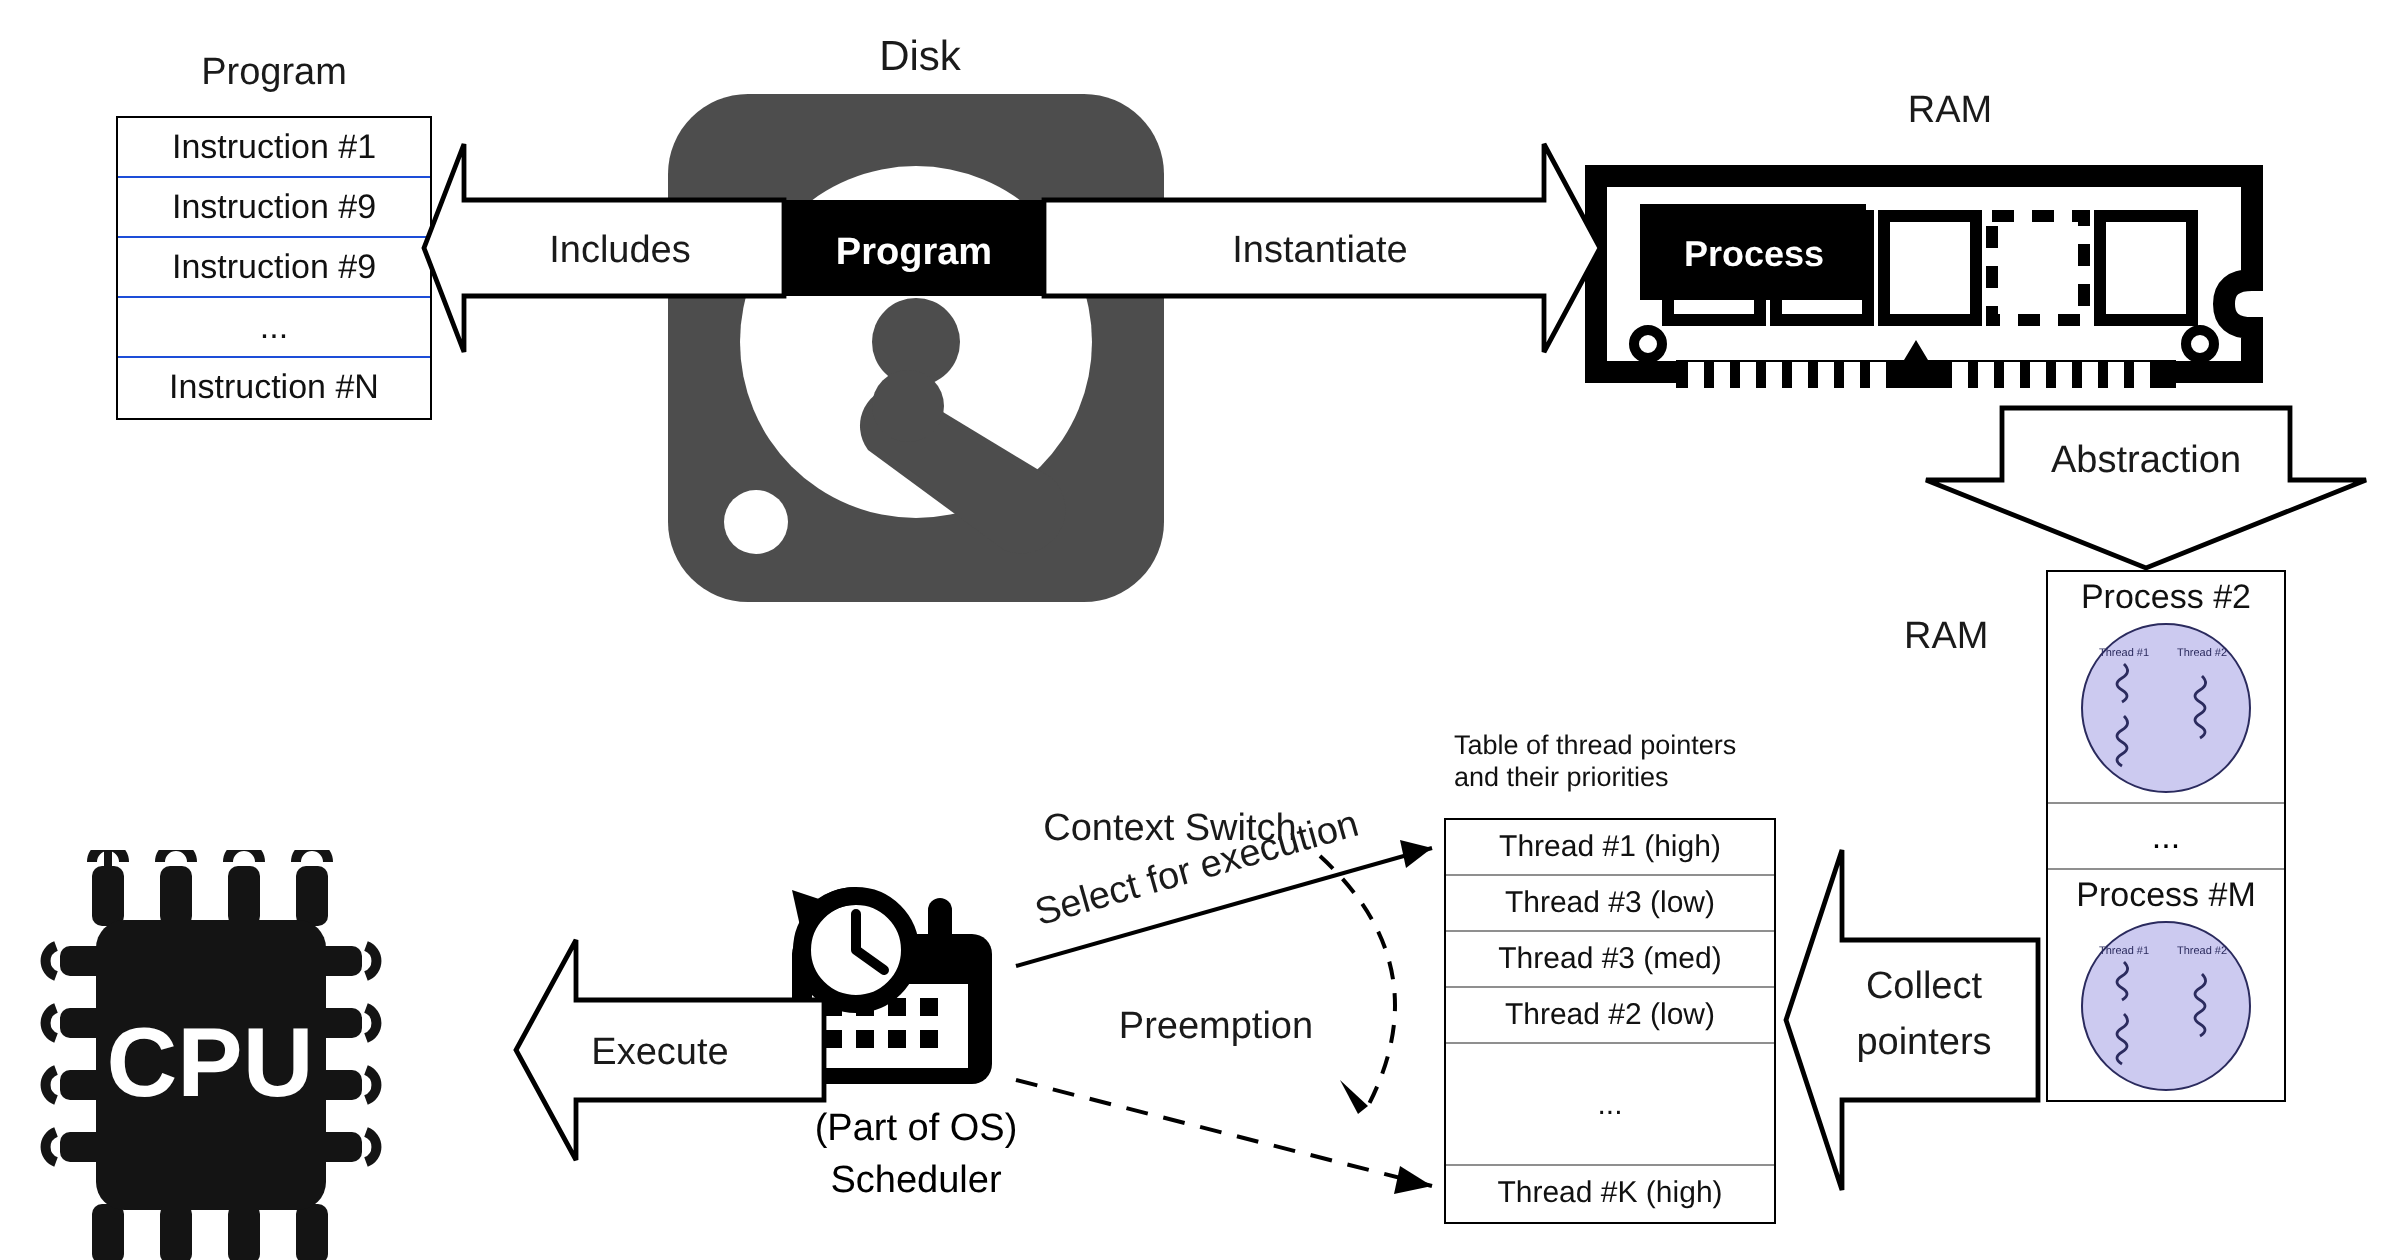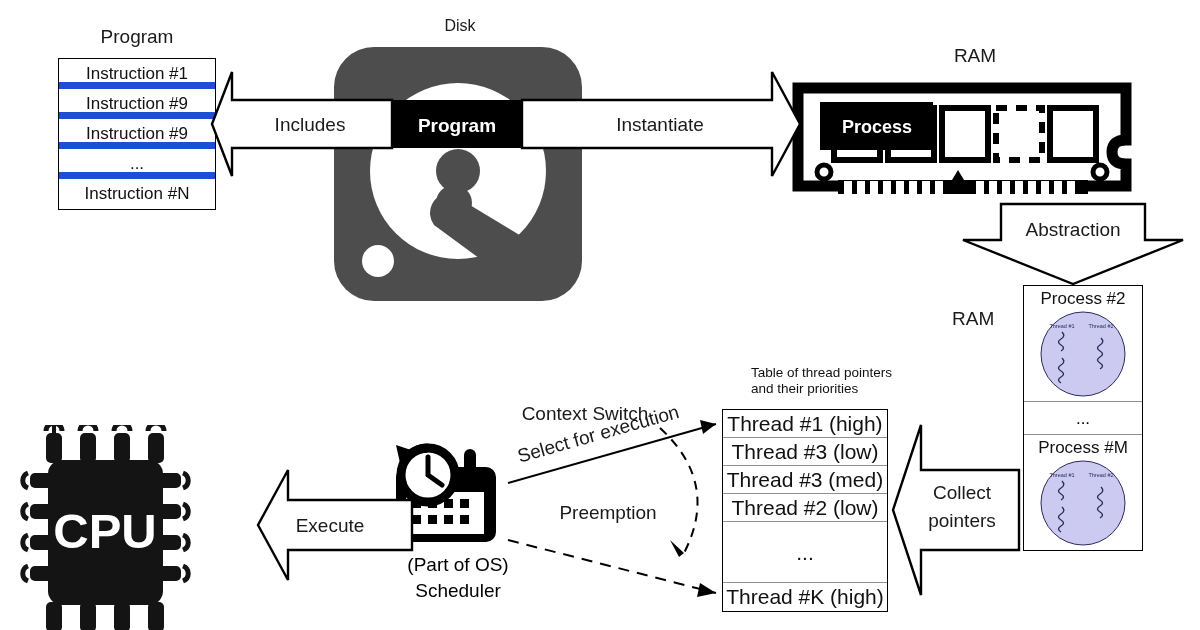--- a/index.html
+++ b/index.html
@@ -14,49 +14,49 @@
   .abs { position: absolute; }
   .lbl { font-size: 19px; color: #1a1a1a; white-space: nowrap; }
 
   
   #program-table {
     left: 58px; top: 58px; width: 158px;
     border: 1.4px solid #000; background:#fff;
   }
   #program-table .row {
     height: 30px; line-height: 29px;
-    border-bottom: 7px solid #1d4ed8;
+    border-bottom: 1px solid #1d4ed8;
     text-align: center; font-size: 17px; color:#111;
   }
   #program-table .row:last-child { border-bottom: none; }
   #program-title { left: 58px; top: 26px; width:158px; text-align:center; font-size:19px; }
 
   
-  #disk-label { left: 390px; top: 17px; width:140px; text-align:center; font-size:16px; }
+  #disk-label { left: 390px; top: 17px; width:140px; text-align:center; font-size:21px; }
   #disk-icon { left: 330px; top: 43px; width: 256px; height: 262px; }
 
   
   #ram-label { left: 905px; top: 45px; width: 140px; text-align:center; font-size:19px; }
   #ram-icon { left: 792px; top: 80px; width: 340px; height: 114px; }
 
   
   #arrows { left:0; top:0; width:1200px; height:630px; pointer-events:none; }
 
   .arrow-text { font-size: 19px; fill: #1a1a1a; font-family:"Liberation Sans", sans-serif; }
 
   
-  #thread-caption { left: 727px; top: 365px; font-size: 13.5px; line-height: 16px; color:#111;margin-left:24px; }
+  #thread-caption { left: 727px; top: 365px; font-size: 13.5px; line-height: 16px; color:#111; }
   #thread-table {
     left: 722px; top: 409px; width: 166px;
     border: 1.4px solid #000; background:#fff;
   }
   #thread-table .row {
     height: 28px; line-height: 27px;
     border-bottom: 1px solid #8f8f8f;
-    text-align: center; font-size: 21px; color:#111;
+    text-align: center; font-size: 15px; color:#111;
   }
   #thread-table .row.tall { height: 61px; line-height: 61px; }
   #thread-table .row:last-child { border-bottom: none; }
 
   
   #ram2-label { left: 952px; top: 308px; font-size: 19px; }
   #process-list { left: 1023px; top: 285px; width: 120px; border: 1.4px solid #000; background:#fff; }
   #process-list .pcell { border-bottom: 1px solid #8f8f8f; padding-top: 2px; }
   #process-list .pcell:last-child { border-bottom: none; }
   #process-list .pname { text-align:center; font-size: 17px; color:#111; line-height: 21px; }

